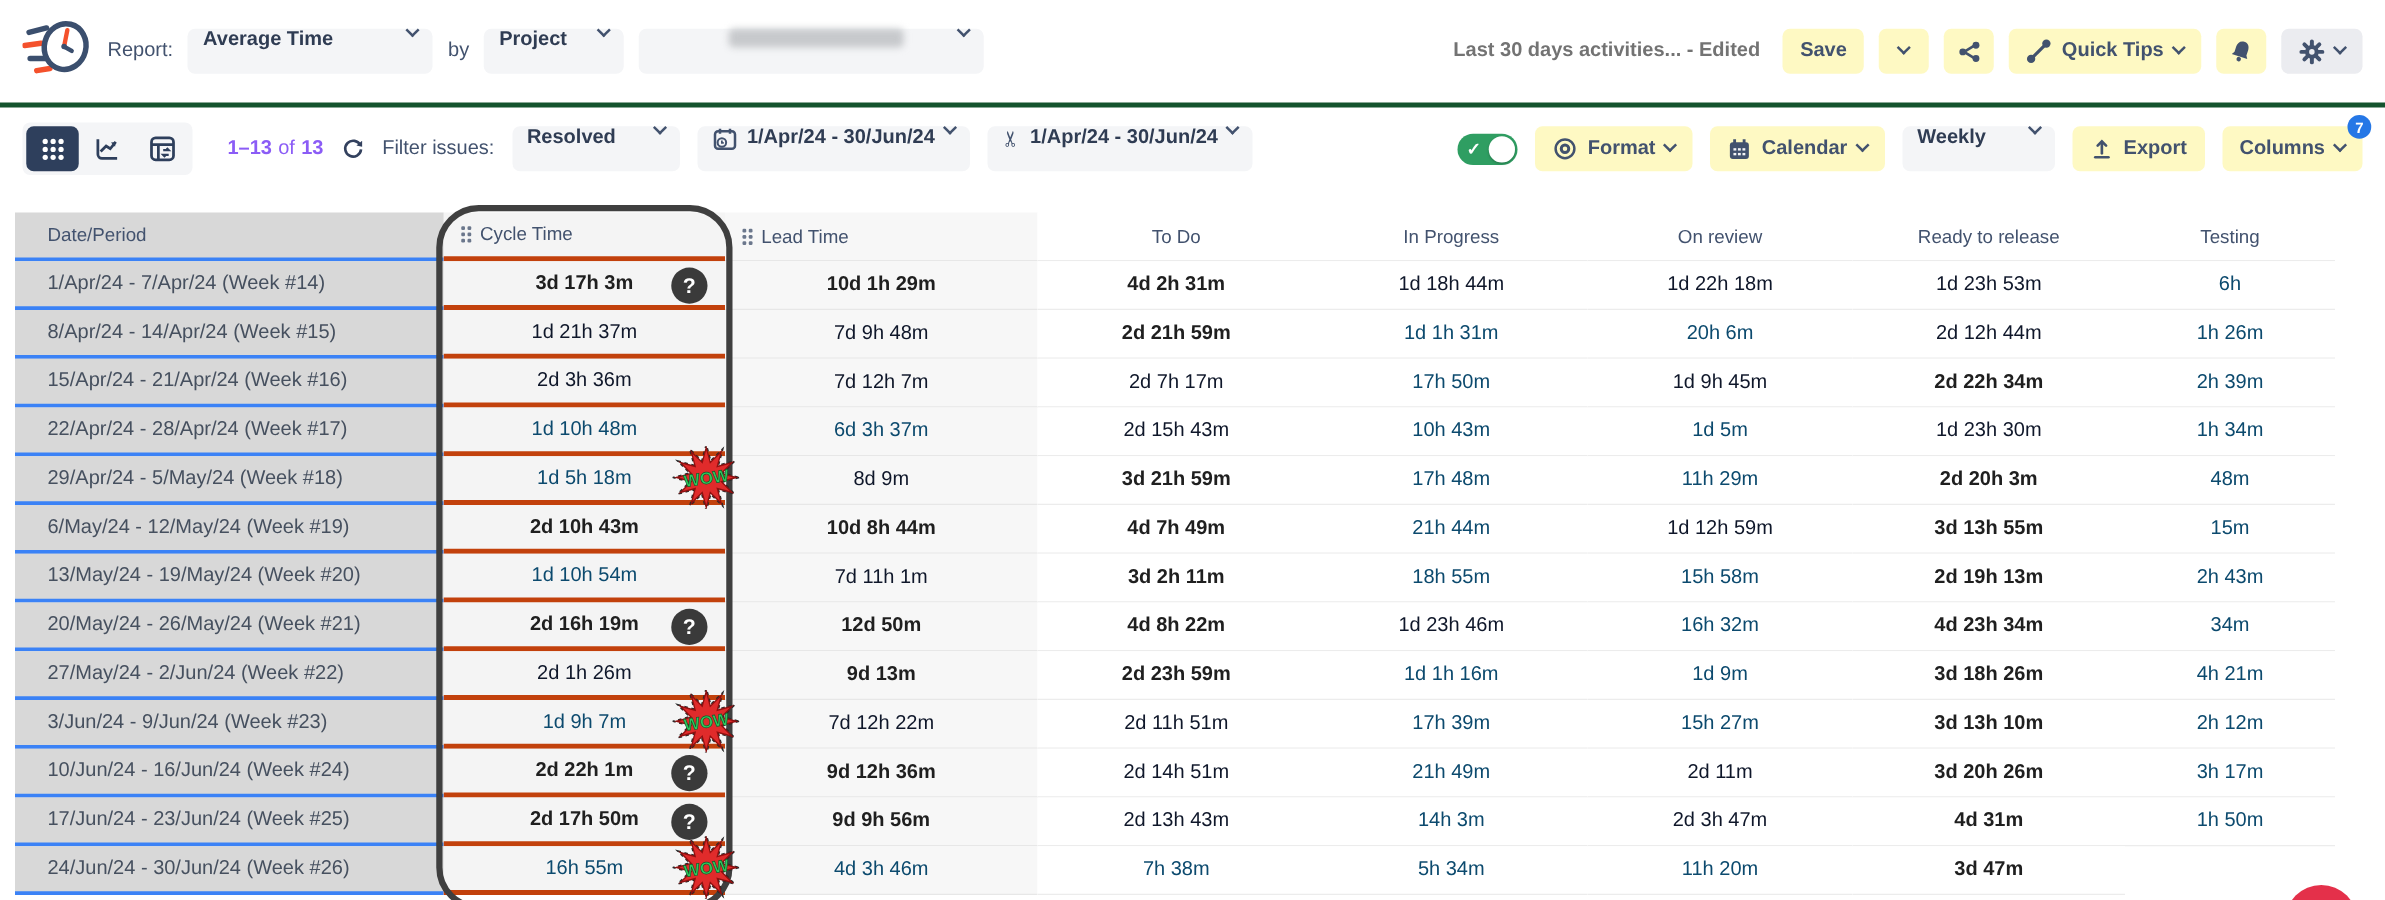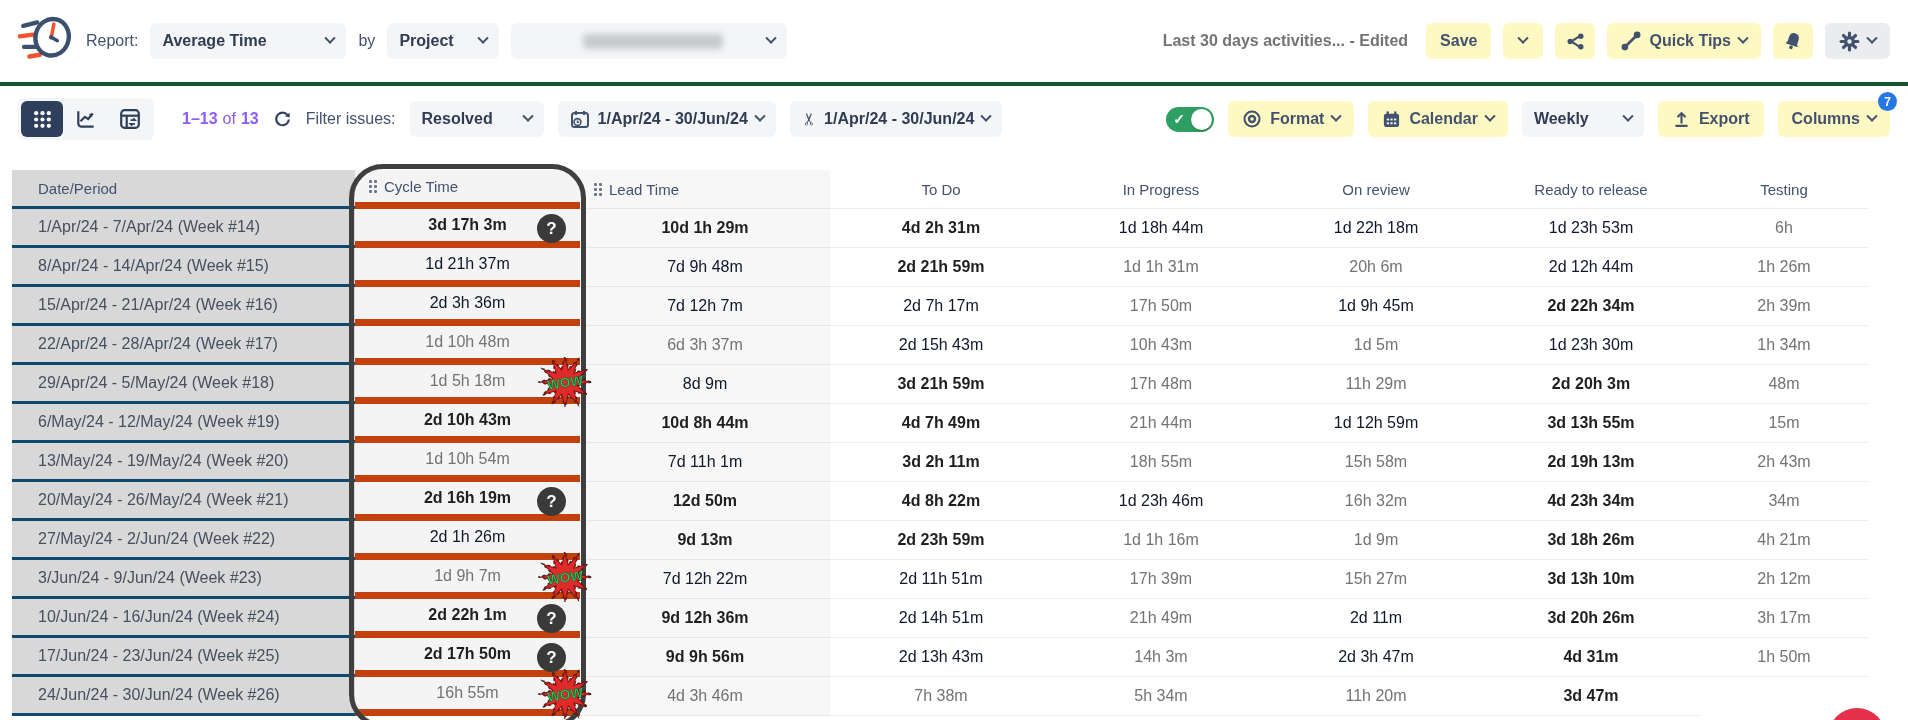--- a/index.html
+++ b/index.html
@@ -1,21 +1,21 @@
 <!DOCTYPE html>
 <html><head>
 <meta charset="utf-8">
 <style>
   * { margin:0; padding:0; box-sizing:border-box; }
   html,body { width:1908px; height:720px; overflow:hidden; background:#fff;
     font-family:"Liberation Sans", sans-serif; color:#42526e; }
   .topbar { height:86px; display:flex; align-items:center; padding:0 18px; gap:12px;
     border-bottom:4px solid #14532d; }
   .tb-label { font-size:16px; color:#42526e; }
-  .sel { background:#f4f5f7; border-radius:6px; height:36px; display:flex; align-items:center;
+  .sel { background:#f4f5f7; border-radius:6px; height:36px; display:flex; align-items:flex-start;
     padding:0 12px; gap:8px; font-size:16px; color:#2f3c53; font-weight:bold; cursor:pointer; }
   .sel .grow { flex:1; }
   .chev { width:8px; height:8px; border-right:2px solid #42526e; border-bottom:2px solid #42526e;
     transform:rotate(45deg) translate(-2px,-2px); flex:none; }
   .btn { background:#fef9c3; border:none; border-radius:6px; height:36px; display:flex;
     align-items:center; gap:8px; padding:0 14px; font-size:16px; color:#42526e;
     font-family:inherit; font-weight:bold; cursor:pointer; }
   .btn.icon-only { width:40px; justify-content:center; padding:0; }
   .spacer { flex:1; }
   .doc-title { font-size:16px; font-weight:bold; color:#737373; margin-right:6px; white-space:nowrap; }
@@ -33,30 +33,30 @@
   .toggle .knob { position:absolute; right:2px; width:21px; height:21px; background:#fff; border-radius:50%; box-shadow:0 1px 2px rgba(0,0,0,.25); }
   .badge { position:absolute; top:-9px; right:-7px; min-width:19px; height:19px; border-radius:10px;
     background:#2577e6; color:#fff; font-size:12px; font-weight:bold; display:flex; align-items:center;
     justify-content:center; padding:0 4px; }
   .rel { position:relative; }
   .gear-btn { background:#ebecf0; }
 
   .table { position:relative; margin-top:18px; padding-left:12px; }
   .t-row { display:grid; grid-template-columns:343px 225px 250px 222px 218px 212px 218px 168px 1fr; height:39px; }
   .cell { display:flex; align-items:center; justify-content:center; font-size:16px; position:relative; }
-  .c-date { background:#d8d8d8; border-bottom:3px solid #0c4a6e; justify-content:flex-start;
+  .c-date { background:#d8d8d8; border-bottom:3px solid #3b82f6; justify-content:flex-start;
     padding-left:26px; color:#46505f; }
-  .c-cycle { background:#f4f4f4; border-bottom:7px solid #c2410c; }
+  .c-cycle { background:#f4f4f4; border-bottom:4px solid #c2410c; }
   .c-lead { background:#f7f7f7; border-bottom:1px solid #e7e7e7; }
   .c-plain { background:#fff; border-bottom:1px solid #ececec; }
   .hdr .cell { font-size:15px; color:#42526e; }
   .hdr .c-cycle, .hdr .c-lead { justify-content:flex-start; padding-left:14px; gap:7px; }
   .w-bold { color:#1f1f1f; font-weight:bold; }
   .w-norm { color:#0f172a; }
-  .w-muted { color:#737373; }
+  .w-muted { color:#0c4a6e; }
   .drag { width:8px; height:13px; flex:none; position:relative; }
   .drag i { position:absolute; width:3px; height:3px; background:#6b778c; border-radius:1px; }
   .drag i:nth-child(1){left:0;top:0}.drag i:nth-child(2){left:5px;top:0}
   .drag i:nth-child(3){left:0;top:5px}.drag i:nth-child(4){left:5px;top:5px}
   .drag i:nth-child(5){left:0;top:10px}.drag i:nth-child(6){left:5px;top:10px}
 
   .cycle-outline { position:absolute; left:349px; width:237px; top:-6px; height:564px;
     border:5px solid #3f3f3f; border-radius:34px; pointer-events:none; z-index:5; }
 
   .q-badge { position:absolute; right:14px; top:5px; width:29px; height:29px; border-radius:50%;

